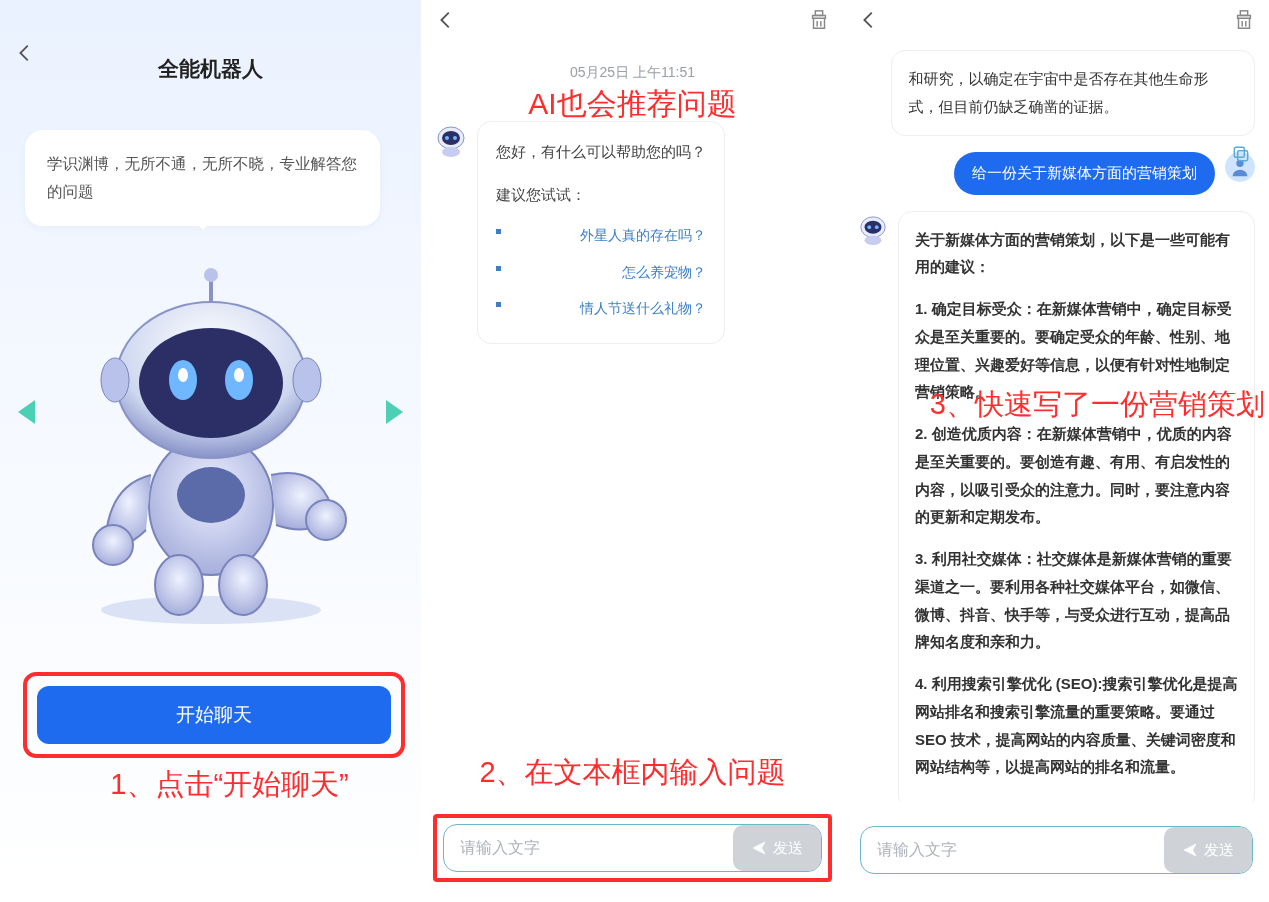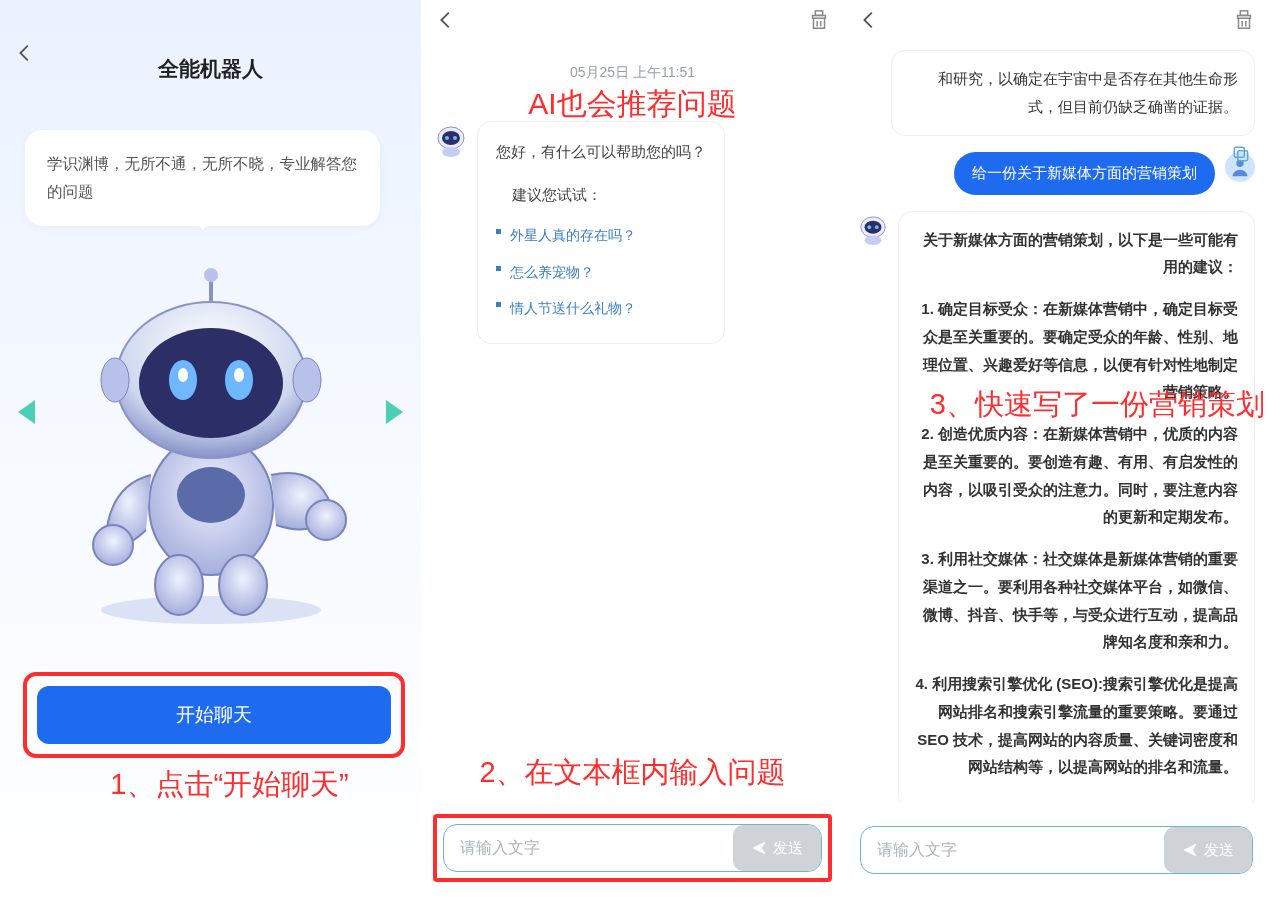--- a/index.html
+++ b/index.html
@@ -25,34 +25,34 @@
   .tri-right{right:18px;border-top:12px solid transparent;border-bottom:12px solid transparent;border-left:17px solid #4bd0b5;}
   .redbox1{position:absolute;left:23px;right:16px;top:672px;border:4px solid #ff2d2d;padding:10px;border-radius:13px;}
   .start-btn{width:100%;background:#1f6bf0;color:#fff;border:none;border-radius:12px;padding:16px 0;font-size:19px;cursor:pointer;}
   .cap1{position:absolute;top:765px;left:0;right:0;text-align:center;color:#ff2d2d;font-size:29px;padding-left:38px;}
   
   .ts{text-align:center;color:#9aa0a6;font-size:14px;margin-top:20px;}
   .anno-red-top{text-align:center;color:#ff2d2d;font-size:30px;font-weight:500;margin-top:2px;}
   .msg-row{display:flex;gap:10px;padding:0 14px;margin-top:-4px;}
   .avatar-bot{width:32px;height:32px;flex:0 0 32px;margin-top:4px;}
   .bot-bubble{background:#fff;border:1px solid #eee;border-radius:14px;padding:16px 18px;font-size:15px;color:#444;line-height:1.9;max-width:310px;}
-  .sugg-title{margin-top:14px;margin-left:16px;}
+  .sugg-title{margin-top:14px;}
   .sugg-list{list-style:none;margin-top:8px;}
-  .sugg-list li{color:#3b7fc9;font-size:14px;padding:5px 0;position:relative;padding-left:14px;cursor:pointer;}
+  .sugg-list li{color:#3b7fc9;font-size:14px;padding:5px 0;position:relative;padding-left:14px;cursor:pointer;text-align:right;}
   .sugg-list li:before{content:"";width:5px;height:5px;background:#3b7fc9;position:absolute;left:0;top:12px;}
   .cap2{position:absolute;left:0;right:0;top:753px;text-align:center;color:#ff2d2d;font-size:29px;}
   .input-bar{position:absolute;left:16px;right:16px;display:flex;border:1px solid #6ab7c7;border-radius:14px;overflow:hidden;background:#fff;}
   .input-redwrap{border:4px solid #ff2d2d;padding:6px;border-radius:4px;}
   .p2 .input-outer{position:absolute;left:12px;right:12px;bottom:20px;}
   .input-field{flex:1;border:none;outline:none;padding:14px 16px;font-size:16px;color:#333;background:transparent;}
   .input-field::placeholder{color:#aeb4bb;}
   .send-btn{background:#cfd3d8;color:#fff;border:none;padding:0 18px;display:flex;align-items:center;gap:6px;font-size:15px;cursor:pointer;border-radius:10px;}
   .send-btn svg{width:16px;height:16px;stroke:#fff;fill:#fff;}
   
-  .p3 .chat-area{position:absolute;top:44px;left:0;right:0;bottom:100px;overflow:hidden;padding:6px 14px;text-align:right;}
+  .p3 .chat-area{position:absolute;top:44px;left:0;right:0;bottom:100px;overflow:hidden;padding:6px 14px;}
   .bot-bubble3{background:#fff;border:1px solid #eee;border-radius:14px;padding:14px 16px;font-size:15px;color:#333;line-height:1.85;}
   .row3{display:flex;gap:10px;margin-bottom:16px;}
   .row3.bot .avatar-bot{flex:0 0 30px;width:30px;height:30px;}
   .row3.user{justify-content:flex-end;}
   .user-bubble{background:#1f6bf0;color:#fff;border-radius:22px;padding:12px 18px;font-size:15px;max-width:300px;}
   .avatar-user{width:30px;height:30px;border-radius:50%;background:#cfe4ff;display:flex;align-items:center;justify-content:center;}
   .avatar-user svg{width:22px;height:22px;}
   .copy-icon{position:absolute;right:18px;top:100px;}
   .copy-icon svg{width:20px;height:20px;stroke:#5aa9d6;}
   .cap3{position:absolute;right:4px;top:385px;color:#ff2d2d;font-size:29px;font-weight:500;white-space:nowrap;}

